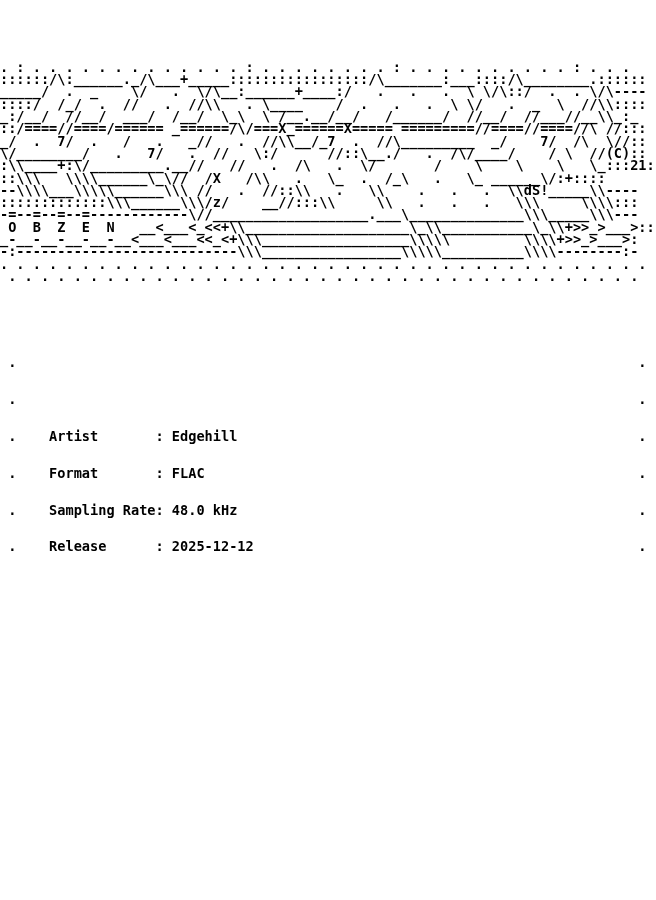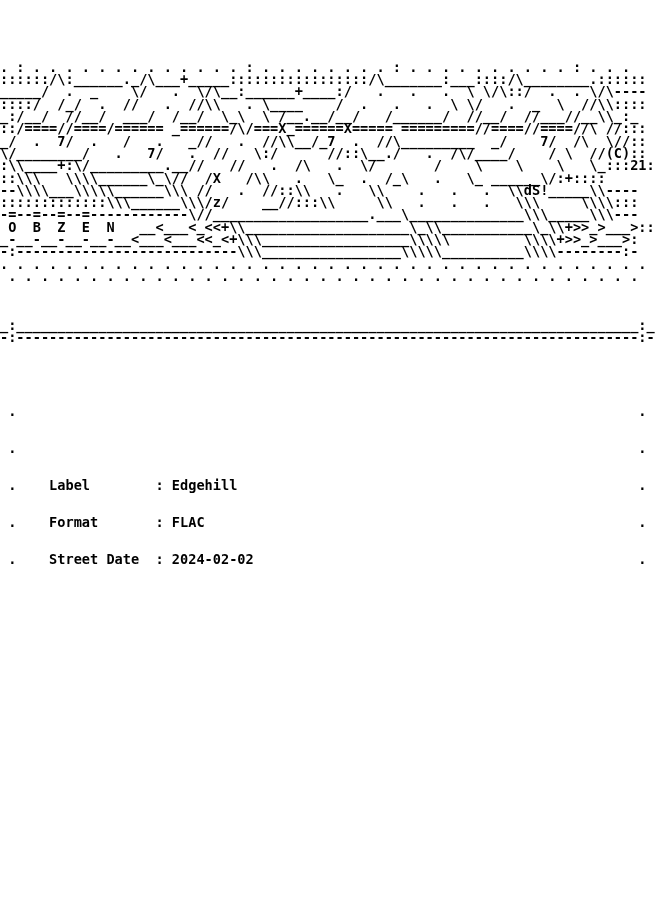--- a/index.html
+++ b/index.html
@@ -46,29 +46,28 @@
 ::\\\   \\\\______\_\//  /X   /\\   .   \_  .  /_\   .   \_ ______\/:+::::
 --\\\\___\\\\\______\\\ //   .  //::\\   .   \\    .   .   .  \\dS!_____\\----
 :::::::::::::\\\______\\\/z/    __//:::\\     \\   .   .   .   \\\     \\\\:::
 -=--=--=--=------------\//___________________.___\______________\\\_____\\\---
  O  B  Z  E  N   __&lt;___&lt;_&lt;&lt;+\\____________________\_\\___________\_\\+&gt;&gt;_&gt;___&gt;::
 _-__-__-__-__-__&lt;___&lt;___&lt;&lt;_&lt;+\\\__________________\\\\\         \\\\+&gt;&gt;_&gt;___&gt;:
 -:---------------------------\\\_________________\\\\\__________\\\\--------:-
 . . . . . . . . . . . . . . . . . . . . . . . . . . . . . . . . . . . . . . . .
  . . . . . . . . . . . . . . . . . . . . . . . . . . . . . . . . . . . . . . .</div>
 
-  <div>_:____________________________________________________________________________:_
--:----------------------------------------------------------------------------:-</div>
 
   <div>
     <div> .                                                                            .</div>
     <div> .                                                                            .</div>
-    <div> .    Label        : Edgehill                                                 .</div>
+    <div> .    Artist       : Edgehill                                                 .</div>
     <div> .    Format       : FLAC                                                     .</div>
-    <div> .    Street Date  : 2024-02-02                                               .</div>
+    <div> .    Sampling Rate: 48.0 kHz                                                 .</div>
+    <div> .    Release      : 2025-12-12                                               .</div>
     
     
     
     
     
     
   </div>
 
   
 

